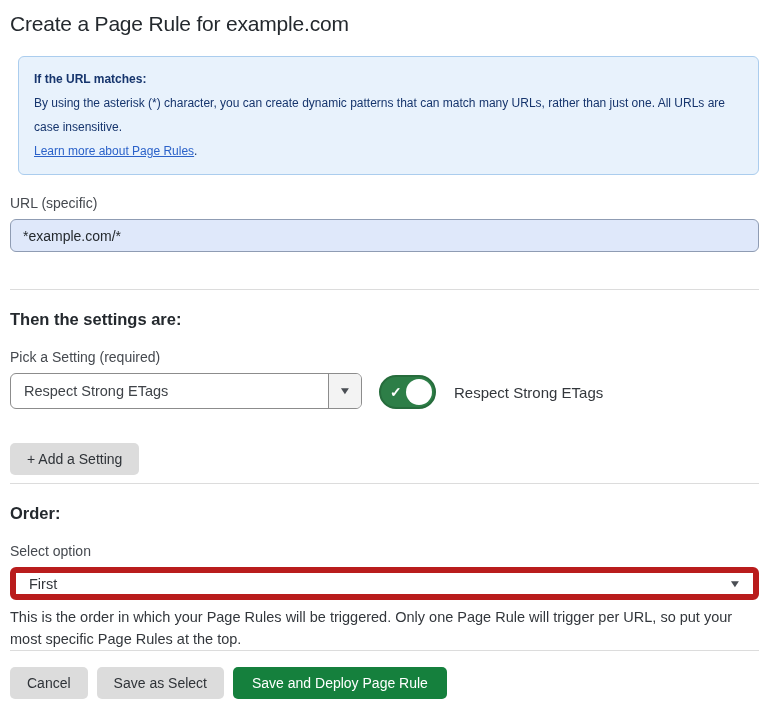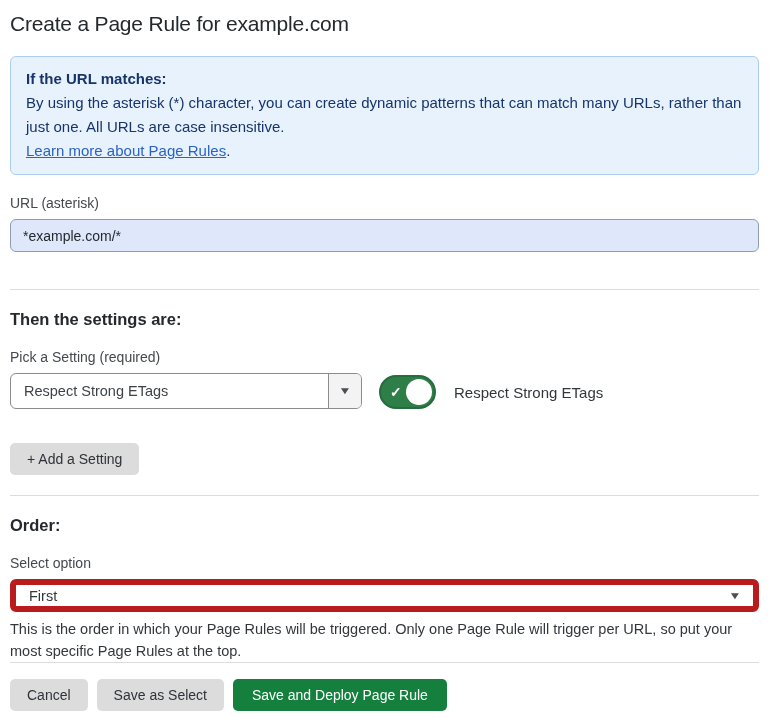--- a/index.html
+++ b/index.html
@@ -15,23 +15,24 @@
     font-size: 21px; font-weight: 400; letter-spacing: -0.2px;
     margin: 2px 0 20px 0; color: #24292e;
   }
 
   .info-box {
     background: #e8f2fc;
     border: 1px solid #abcdee;
     border-radius: 6px;
     padding: 10px 15px 11px 15px;
     color: #16356d;
-    font-size: 15px;
+    font-size: 12px;
     line-height: 24px;
     margin-bottom: 20px;
+    margin-left: 8px;
   }
   .info-heading { font-weight: 700; }
   .info-link { color: #2b62c9; text-decoration: underline; cursor: pointer; }
   .info-link-suffix { color: #16356d; }
 
   .field-label {
     display: block;
     font-size: 14px;
     color: #45494f;
     margin: 0 0 8px 0;
@@ -140,21 +141,21 @@
     border-radius: 5px;
     font-size: 14px;
     font-family: inherit;
     color: #2f3338;
     padding: 0 17px;
     cursor: pointer;
     line-height: 32px;
   }
   .btn.gray { background: #dcdcdc; }
   .btn.blue { background: #15803d; color: #fff; padding: 0 19px; }
-  .add-setting { margin-bottom: 20px; }
+  .add-setting { margin-bottom: 8px; }
 
   .order-select {
     height: 33px;
     background: #fff;
     border: 6px solid #b91c1c;
     border-radius: 6px;
     display: flex;
     align-items: center;
     justify-content: space-between;
     padding: 0 13px;
@@ -182,21 +183,21 @@
 <div class="page">
 
   <h1 class="page-title">Create a Page Rule for example.com</h1>
 
   <div class="info-box">
     <div class="info-heading">If the URL matches:</div>
     <div class="info-body">By using the asterisk (*) character, you can create dynamic patterns that can match many URLs, rather than just one. All URLs are case insensitive.</div>
     <div class="info-link-line"><a class="info-link">Learn more about Page Rules</a><span class="info-link-suffix">.</span></div>
   </div>
 
-  <label class="field-label">URL (asterisk)</label>
+  <label class="field-label">URL (specific)</label>
   <input type="text" class="url-input" value="*example.com/*" style="">
 
   <hr class="divider">
 
   <h2 class="section-heading">Then the settings are:</h2>
 
   <label class="field-label label-after-heading">Pick a Setting (required)</label>
 
   <div class="setting-row">
     <div class="setting-select">

